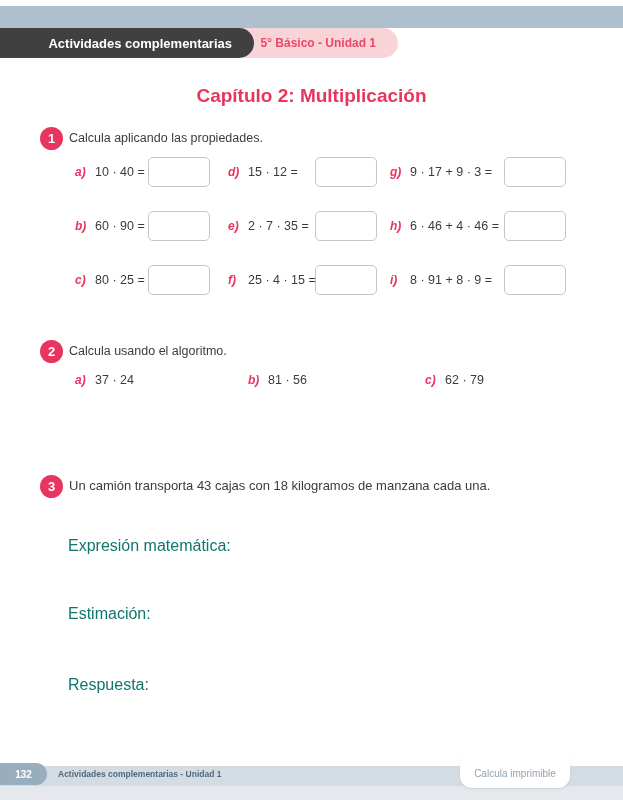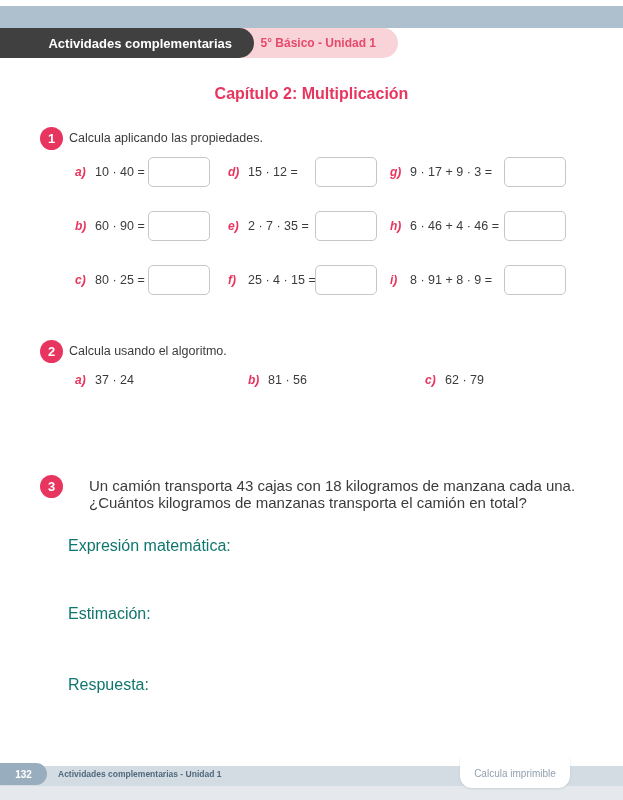--- a/index.html
+++ b/index.html
@@ -32,21 +32,21 @@
     width: 254px; height: 30px;
     background: #404040;
     border-radius: 0 15px 15px 0;
     display: flex; align-items: center; justify-content: flex-end;
     padding-right: 22px;
     color: #ffffff; font-size: 13px; font-weight: bold;
   }
   .doc-title {
     position: absolute; left: 0; top: 85px; width: 623px;
     text-align: center;
-    color: #e8355f; font-size: 16px; font-weight: bold;
+    color: #e8355f; font-size: 19px; font-weight: bold;
   }
   
   .ex-header {
     position: absolute;
     display: flex; align-items: flex-start; gap: 6px;
   }
   .badge {
     width: 23px; height: 23px; border-radius: 50%;
     background: #e8355f; color: #fff;
     font-size: 13px; font-weight: bold;
@@ -73,22 +73,22 @@
     border: 1px solid #c6c6c6;
     border-radius: 5px;
   }
   
   .algo-item {
     position: absolute; display: flex; align-items: center;
     height: 18px;
   }
   
   .problem-text {
-    color: #3b3b3b; font-size: 15px; line-height: 17px;
-    width: 530px; padding-top: 2px; margin-left: 20px;
+    color: #3b3b3b; font-size: 13px; line-height: 17px;
+    width: 530px; padding-top: 2px;
   }
   .field-label {
     position: absolute; left: 68px;
     color: #0f766e; font-size: 16px;
   }
   
   .footer-band { position: absolute; left: 0; width: 623px; }
   .footer-band.main { top: 766px; height: 20px; background: #d4dce3; }
   .footer-band.lower { top: 786px; height: 14px; background: #e5e9ed; }
   .page-number-badge {
@@ -202,21 +202,20 @@
   </div>
   <div class="algo-item" style="left:425px; top:371px;">
     <span class="item-label">c)</span>
     <span class="item-expr">62 · 79</span>
   </div>
 
   <div class="ex-header" style="left:40px; top:475px;">
     <div class="badge">3</div>
     <div class="problem-text">
       <div>Un camión transporta 43 cajas con 18 kilogramos de manzana cada una.</div>
-      <div>¿Cuántos kilogramos de manzanas transporta el camión en total?</div>
     </div>
   </div>
 
   <div class="field-label" style="top:537px;">Expresión matemática:</div>
   <div class="field-label" style="top:605px;">Estimación:</div>
   <div class="field-label" style="top:676px;">Respuesta:</div>
 
   <div class="footer-band main"></div>
   <div class="footer-band lower"></div>
 

